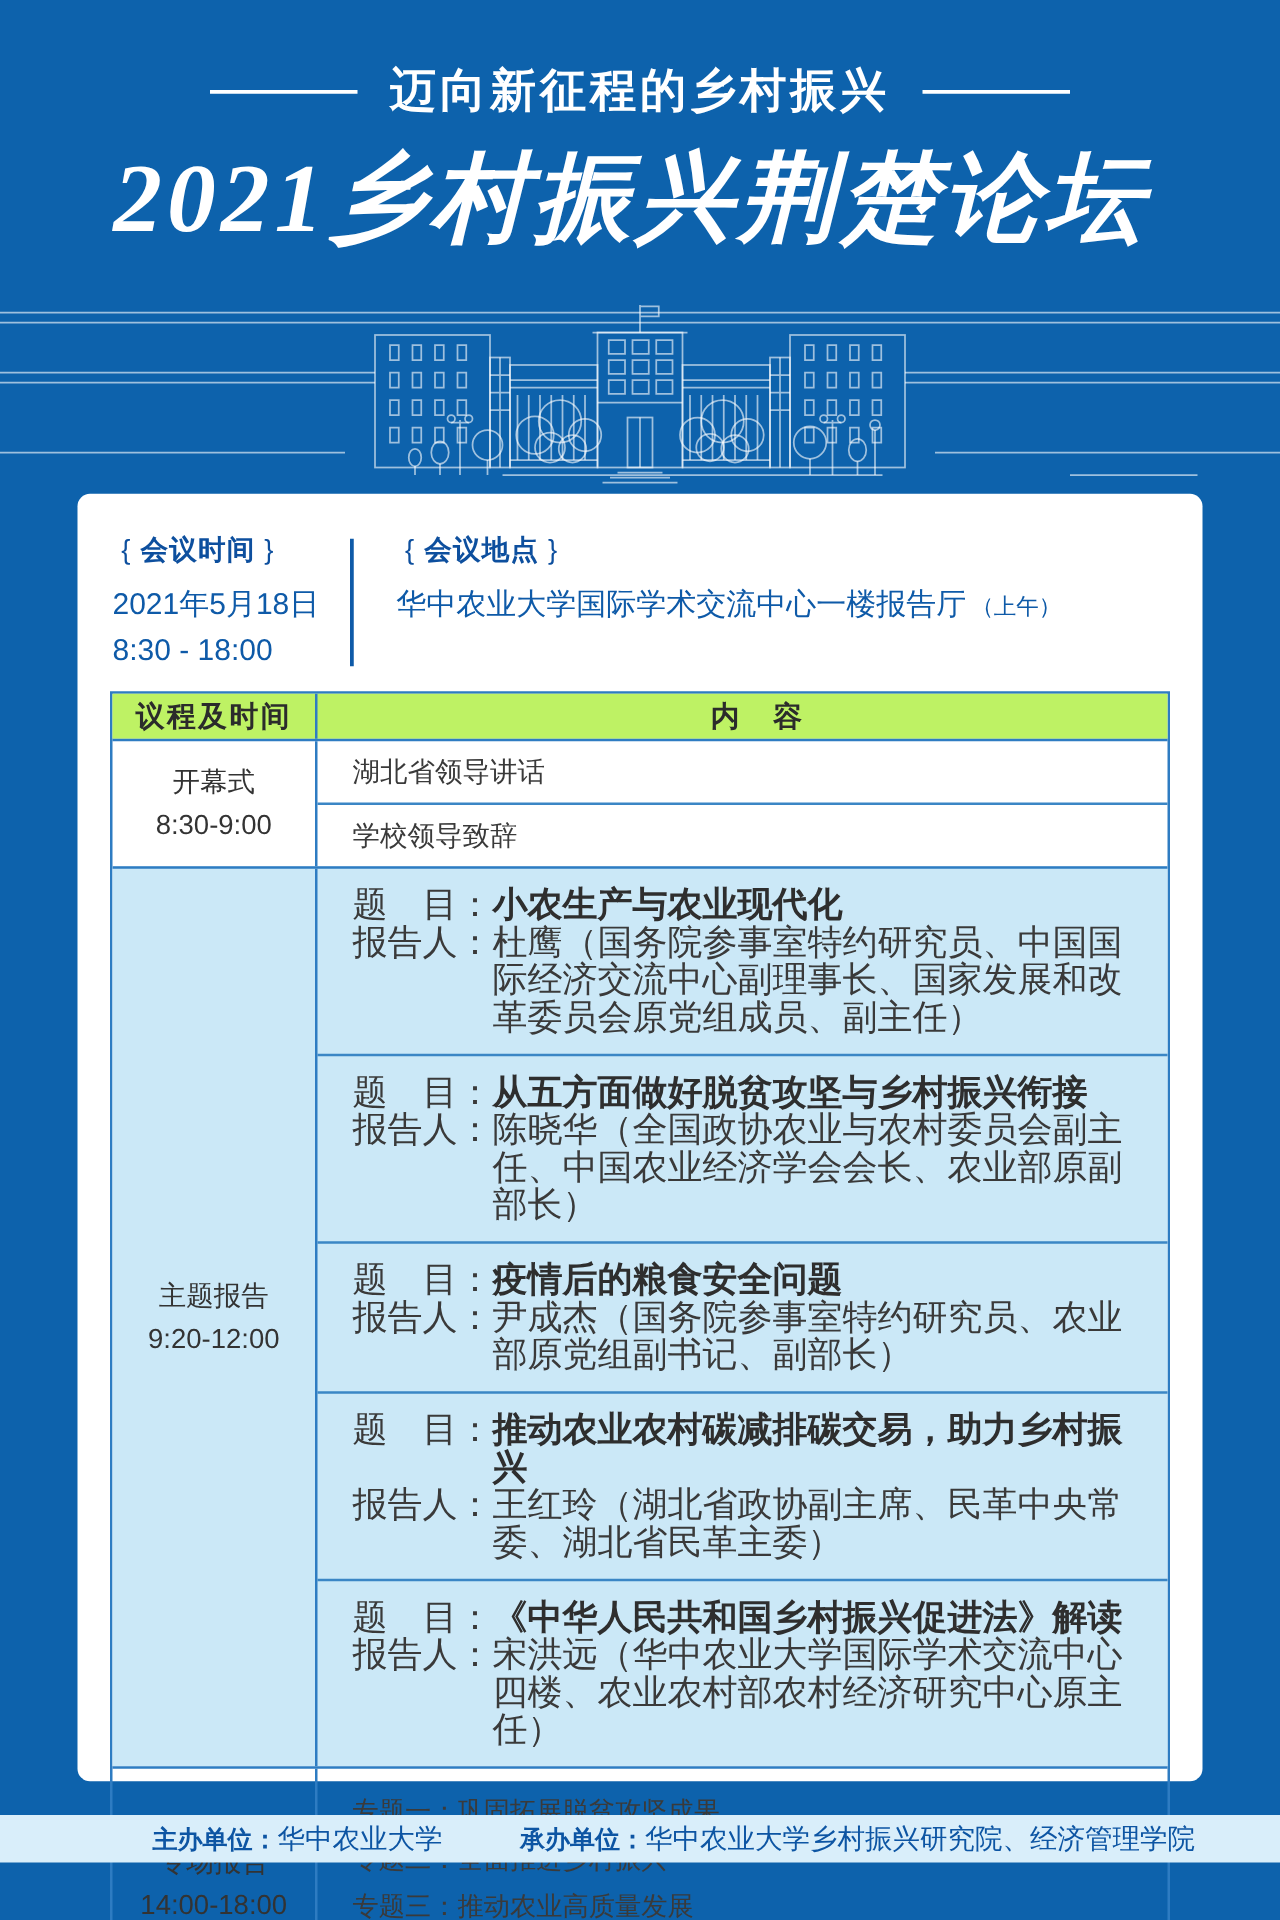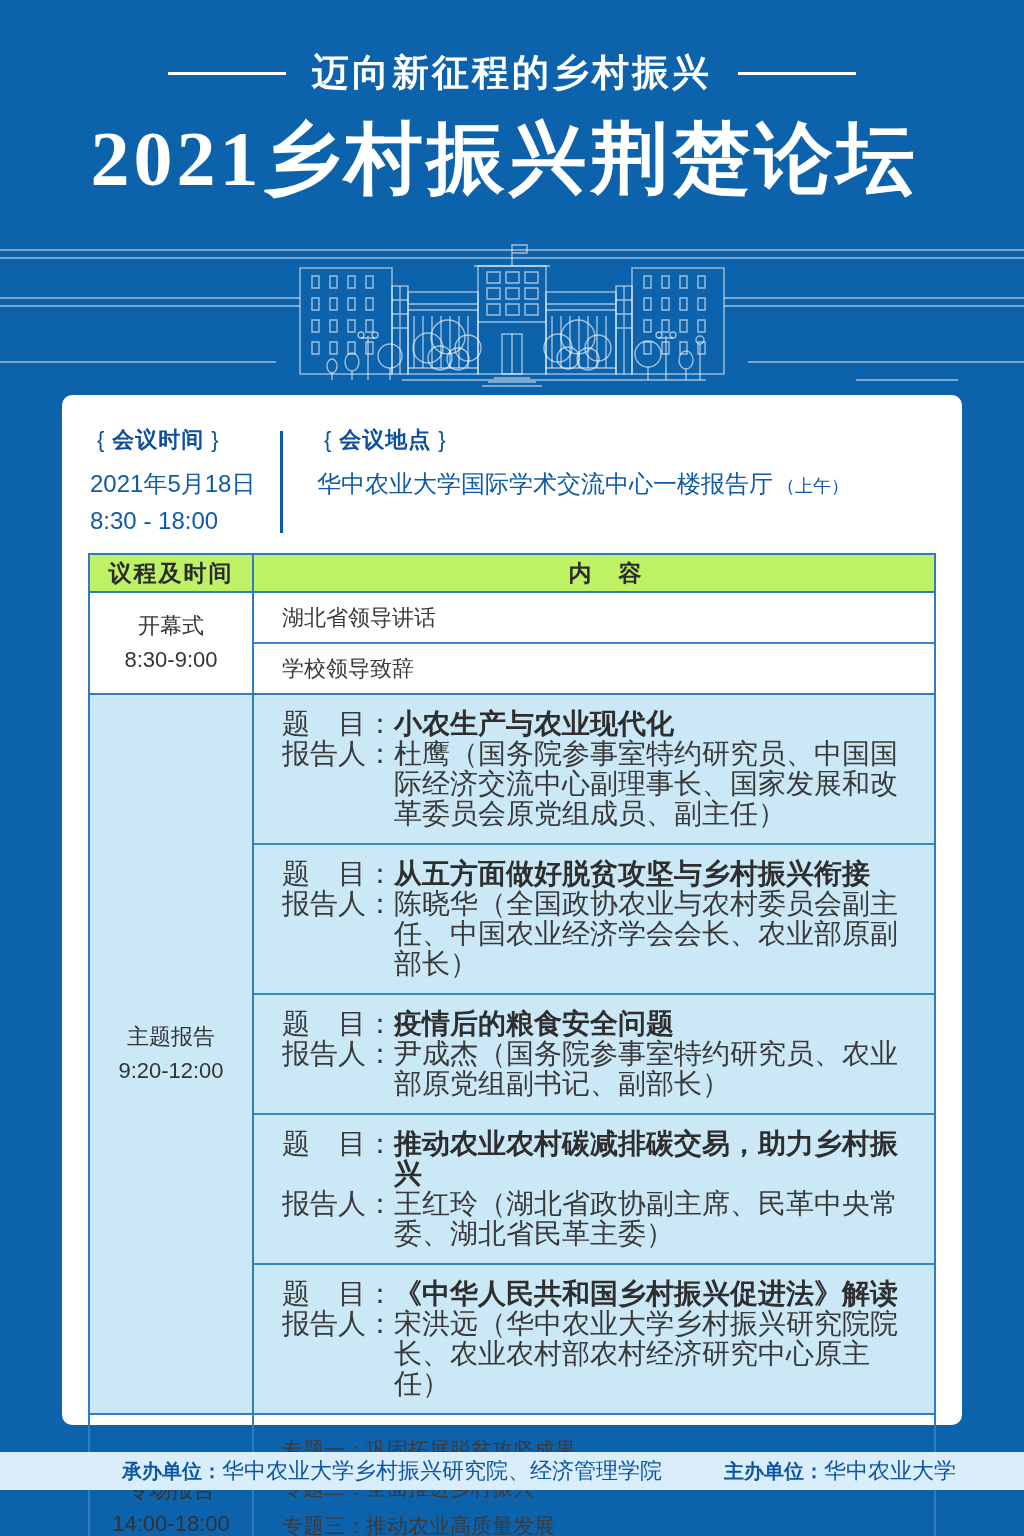--- a/index.html
+++ b/index.html
@@ -5,21 +5,21 @@
   html,body{margin:0;padding:0;}
   body{font-family:"Liberation Sans","DejaVu Sans",sans-serif;}
   .poster{position:relative;width:1024px;height:1536px;background:#0d62ac;overflow:hidden;}
 
   
   .head{position:absolute;top:0;left:0;width:100%;text-align:center;}
   .subtitle-row{margin-top:48px;display:flex;align-items:center;justify-content:center;gap:26px;}
   .subtitle-row .rule{width:118px;height:3px;background:#ffffff;}
   .subtitle{font-size:37px;font-weight:bold;color:#ffffff;letter-spacing:3px;margin:0;}
   .main-title{margin:18px 15px 0 0;font-family:"Liberation Serif","DejaVu Serif",serif;
-    font-weight:bold;font-size:78px;color:#ffffff;letter-spacing:4px;line-height:1.1;}
+    font-weight:bold;font-size:78px;color:#ffffff;letter-spacing:4px;line-height:1.1;font-style:italic;}
 
   
   .art-band{position:absolute;top:240px;left:0;width:1024px;height:150px;}
 
   
   .card{position:absolute;left:62px;top:395px;width:900px;height:1030px;background:#ffffff;
     border-radius:10px;box-sizing:border-box;padding:26px 26px 0 26px;}
 
   
   .meeting-info{display:flex;align-items:stretch;margin:4px 0 14px 2px;}
@@ -249,21 +249,21 @@
               </div>
           </div>
 
           <div class="talk">
             <div class="talk-line">
                 <span class="t-label">题　目：</span>
                 <span class="t-title">《中华人民共和国乡村振兴促进法》解读</span>
               </div>
             <div class="talk-line">
                 <span class="t-label">报告人：</span>
-                <span class="t-text">宋洪远（华中农业大学乡村振兴研究院院长、农业农村部农村经济研究中心原主任）</span>
+                <span class="t-text">宋洪远（华中农业大学国际学术交流中心四楼、农业农村部农村经济研究中心原主任）</span>
               </div>
           </div>
 
         </div>
       </div>
 
       <div class="t-row section">
         <div class="t-left">
           <div class="left-name">专场报告</div>
           <div class="left-time">14:00-18:00</div>
@@ -276,22 +276,22 @@
             <div class="special-item">专题四：基层探索实践经验</div>
           </div>
         </div>
       </div>
 
     </div>
   </div>
 
   <div class="footer-bar">
     <div class="footer-item">
+      <span class="f-label">主办单位：</span>
+      <span class="f-value">华中农业大学</span>
+    </div>
+    <div class="footer-item">
       <span class="f-label">承办单位：</span>
       <span class="f-value">华中农业大学乡村振兴研究院、经济管理学院</span>
     </div>
-    <div class="footer-item">
-      <span class="f-label">主办单位：</span>
-      <span class="f-value">华中农业大学</span>
-    </div>
   </div>
 
 </div>
 
 </body></html>

